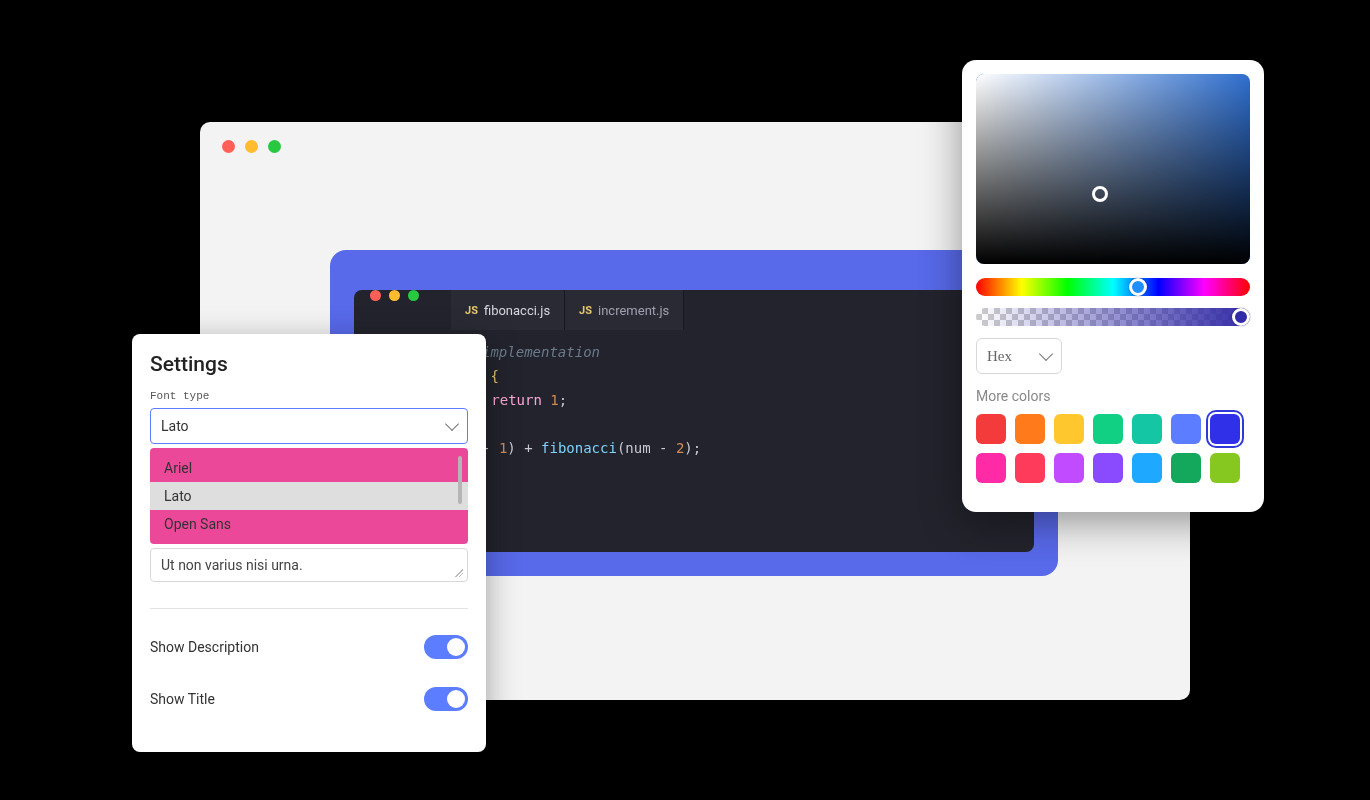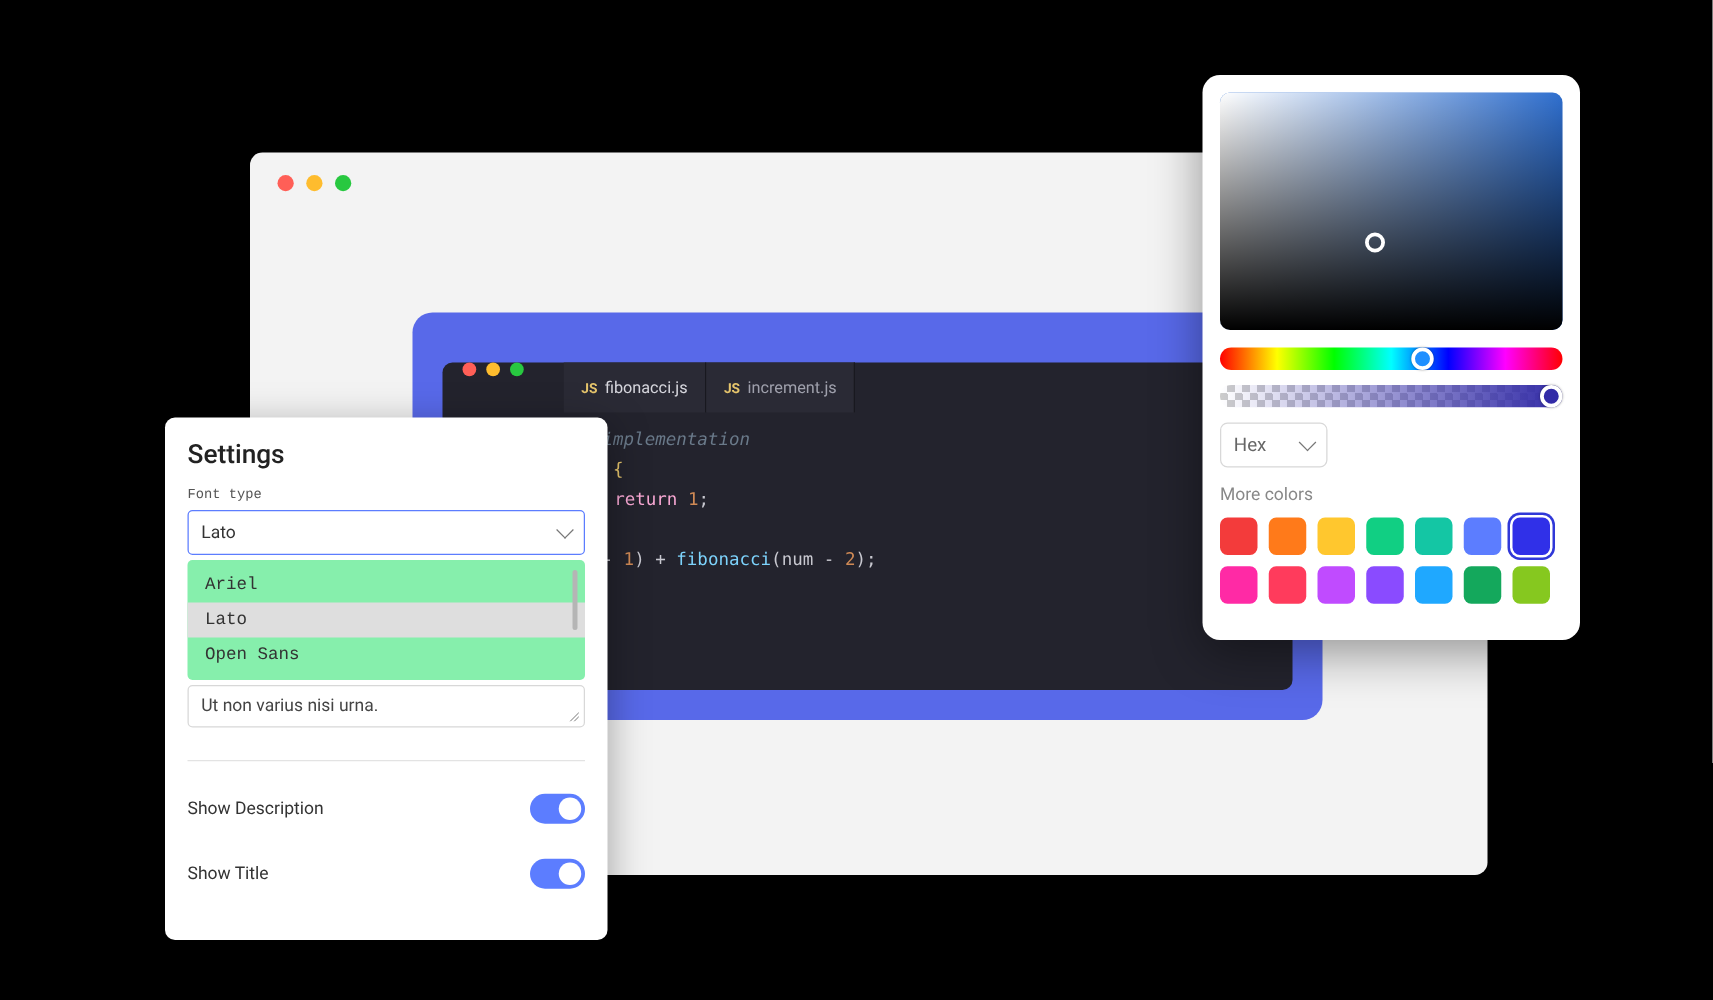--- a/index.html
+++ b/index.html
@@ -147,25 +147,24 @@
 .chevron {
   width: 10px;
   height: 10px;
   border-right: 1.5px solid #777;
   border-bottom: 1.5px solid #777;
   transform: rotate(45deg);
   margin-top: -4px;
 }
 .options-popup {
   margin-top: 4px;
-  background: #86efac;
+  background: #ec4899;
   border-radius: 4px;
   padding: 6px 0;
   position: relative;
-  font-family: Liberation Mono, monospace;
 }
 .option-item {
   padding: 6px 14px;
   font-size: 14px;
   color: #333;
   cursor: pointer;
 }
 .option-item.selected { background: #dedede; }
 .options-popup::after {
   content:'';
@@ -296,20 +295,21 @@
   border:3px solid #fff;
   border-radius:50%;
   top:0; right:0;
   background:#322BA7;
   box-shadow:0 0 2px rgba(0,0,0,.4);
 }
 .color-inputs {
   margin-top: 12px;
   display:flex;
   gap:10px;
+  font-family:Liberation Serif, serif;
 }
 .format-select {
   flex: 0 0 86px;
   height:36px;
   border:1px solid #d8d8d8;
   border-radius:6px;
   display:flex;
   align-items:center;
   justify-content:space-between;
   padding:0 10px;

